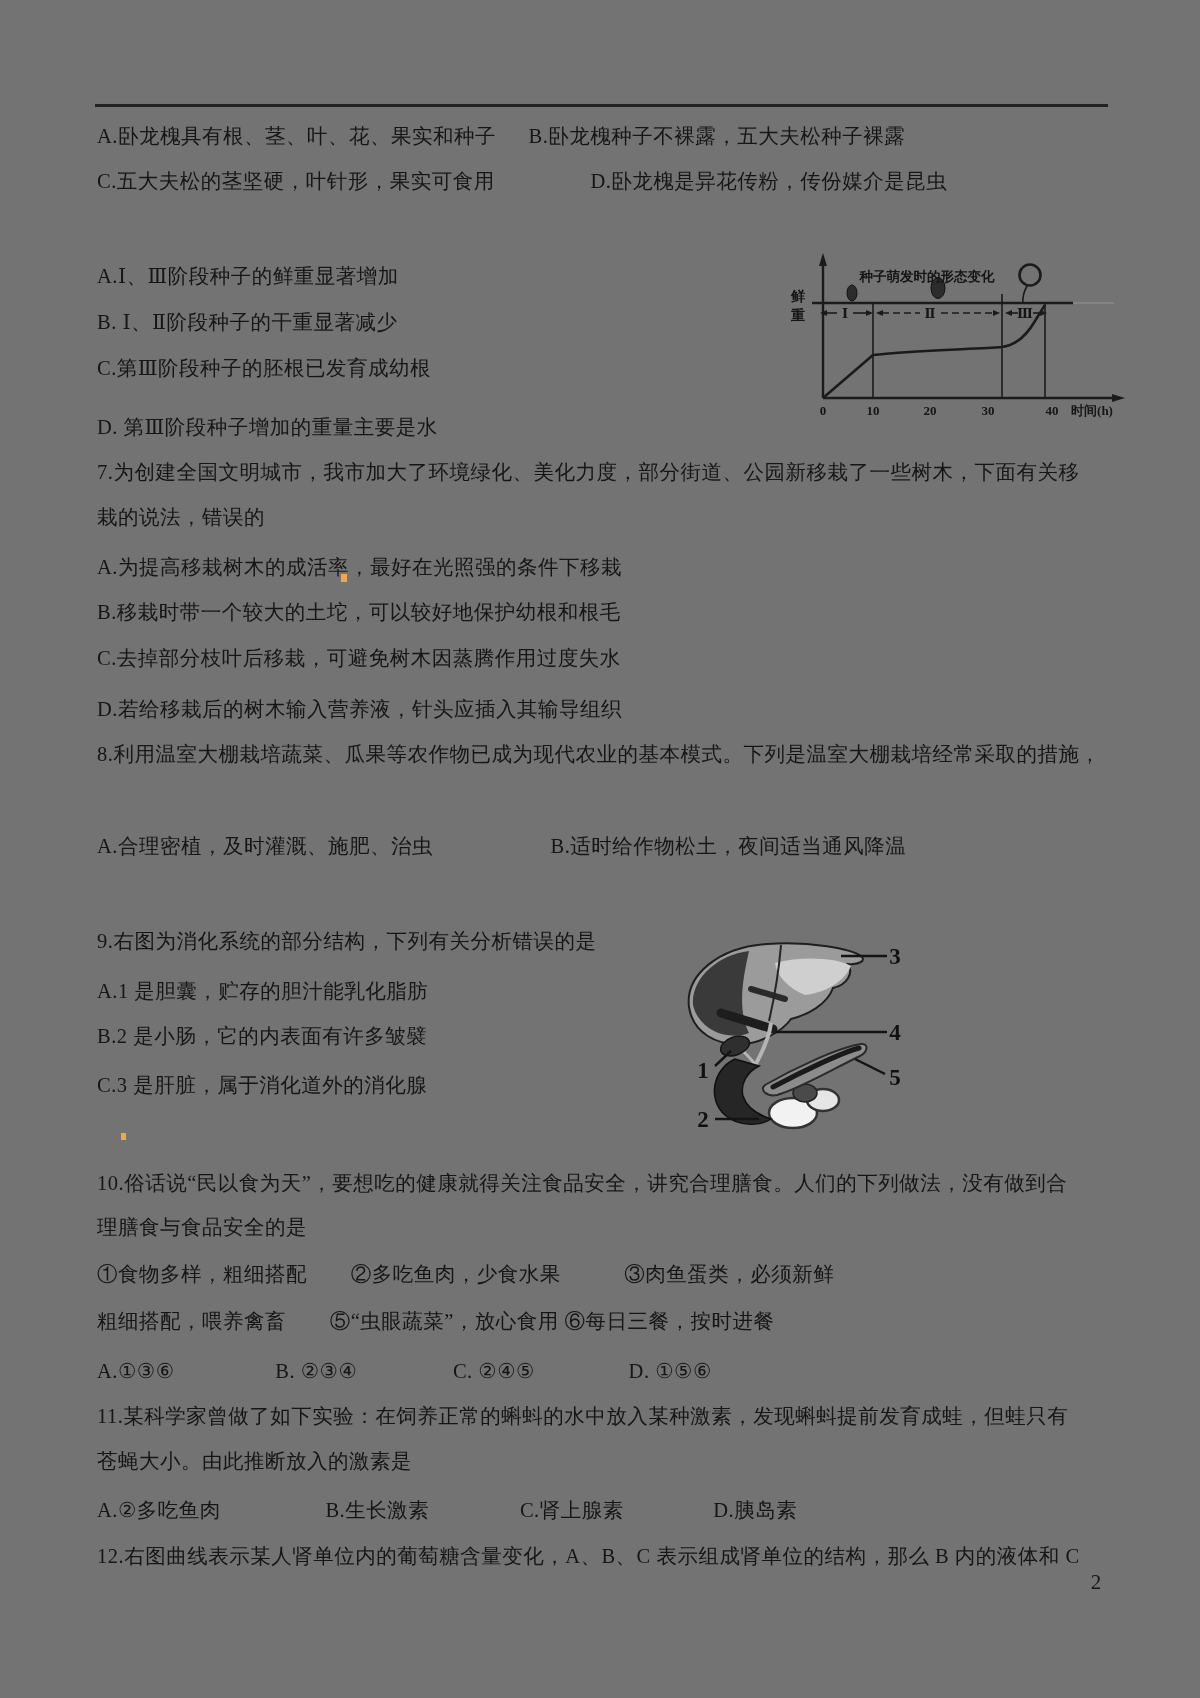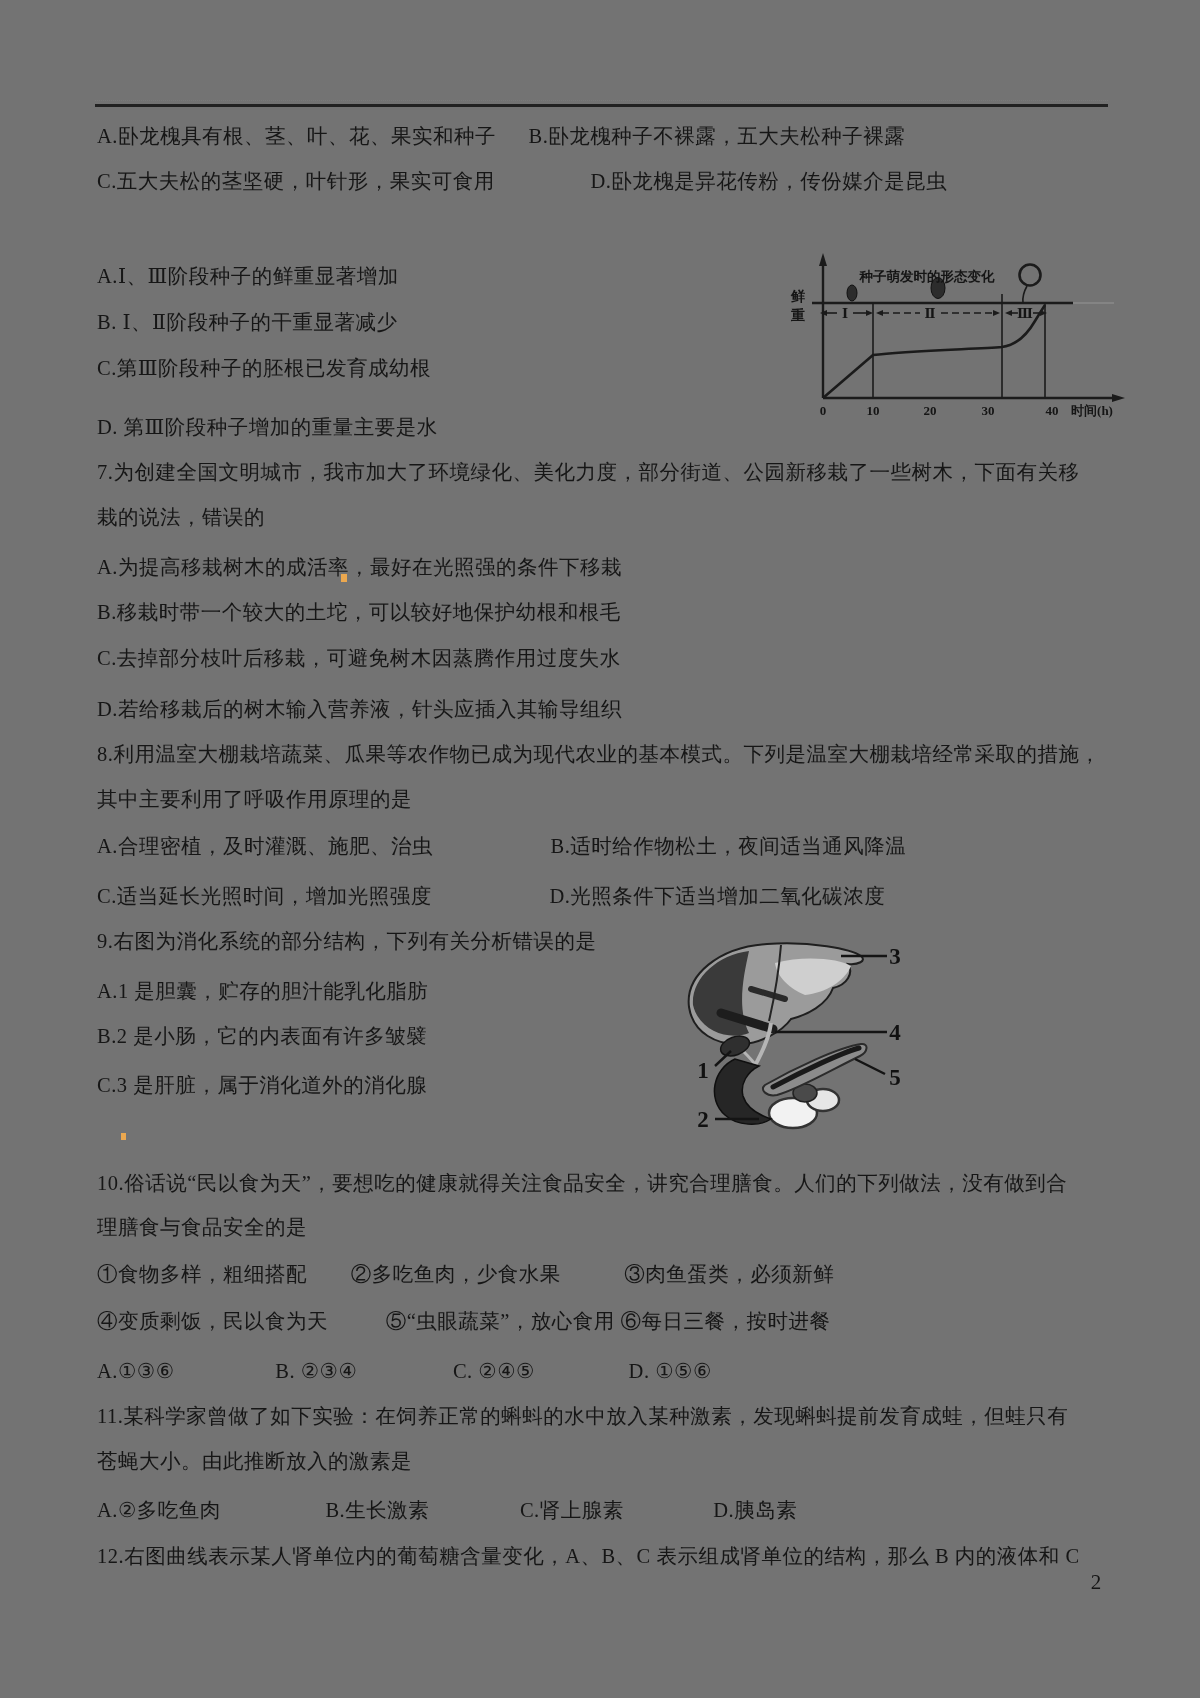--- a/index.html
+++ b/index.html
@@ -116,28 +116,23 @@
 
   <div class="line" style="top:457px">7.为创建全国文明城市，我市加大了环境绿化、美化力度，部分街道、公园新移栽了一些树木，下面有关移</div>
   <div class="line" style="top:502px">栽的说法，错误的</div>
   <div class="line" style="top:552px">A.为提高移栽树木的成活率，最好在光照强的条件下移栽</div>
   <div class="line" style="top:597px">B.移栽时带一个较大的土坨，可以较好地保护幼根和根毛</div>
   <div class="line" style="top:643px">C.去掉部分枝叶后移栽，可避免树木因蒸腾作用过度失水</div>
   <div class="line" style="top:694px">D.若给移栽后的树木输入营养液，针头应插入其输导组织</div>
   <div class="artifact" style="left:341px;top:574px;width:6px;height:8px"></div>
 
   <div class="line" style="top:739px">8.利用温室大棚栽培蔬菜、瓜果等农作物已成为现代农业的基本模式。下列是温室大棚栽培经常采取的措施，</div>
-  <div class="line" style="top:784px">其中主要利用了呼吸作用原理的是</div>
   <div class="line" style="top:831px">
     <span class="seg">A.合理密植，及时灌溉、施肥、治虫</span>
     <span class="seg" style="margin-left:112px">B.适时给作物松土，夜间适当通风降温</span>
-  </div>
-  <div class="line" style="top:881px">
-    <span class="seg">C.适当延长光照时间，增加光照强度</span>
-    <span class="seg" style="margin-left:112px">D.光照条件下适当增加二氧化碳浓度</span>
   </div>
 
   <div class="line" style="top:926px">9.右图为消化系统的部分结构，下列有关分析错误的是</div>
   <div class="line" style="top:976px">A.1 是胆囊，贮存的胆汁能乳化脂肪</div>
   <div class="line" style="top:1021px">B.2 是小肠，它的内表面有许多皱襞</div>
   <div class="line" style="top:1070px">C.3 是肝脏，属于消化道外的消化腺</div>
   <div class="artifact" style="left:121px;top:1133px;width:5px;height:7px"></div>
 
   <svg class="fig" style="left:655px;top:933px" width="260" height="215" viewBox="0 0 260 215">
     <g>
@@ -182,22 +177,22 @@
   </svg>
 
   <div class="line" style="top:1168px">10.俗话说“民以食为天”，要想吃的健康就得关注食品安全，讲究合理膳食。人们的下列做法，没有做到合</div>
   <div class="line" style="top:1212px">理膳食与食品安全的是</div>
   <div class="line" style="top:1259px">
     <span class="seg">①食物多样，粗细搭配</span>
     <span class="seg" style="margin-left:38px">②多吃鱼肉，少食水果</span>
     <span class="seg" style="margin-left:58px">③肉鱼蛋类，必须新鲜</span>
   </div>
   <div class="line" style="top:1306px">
-    <span class="seg">④变质剩饭，民以食为天</span>
-    <span class="seg" style="margin-left:52px">⑤“虫眼蔬菜”，放心食用</span>
+    <span class="seg">粗细搭配，喂养禽畜</span>
+    <span class="seg" style="margin-left:38px">⑤“虫眼蔬菜”，放心食用</span>
     <span class="seg" style="margin-left:0">⑥每日三餐，按时进餐</span>
   </div>
   <div class="line" style="top:1356px">
     <span class="seg">A.①③⑥</span>
     <span class="seg" style="margin-left:95px">B. ②③④</span>
     <span class="seg" style="margin-left:90px">C. ②④⑤</span>
     <span class="seg" style="margin-left:88px">D. ①⑤⑥</span>
   </div>
 
   <div class="line" style="top:1401px">11.某科学家曾做了如下实验：在饲养正常的蝌蚪的水中放入某种激素，发现蝌蚪提前发育成蛙，但蛙只有</div>

